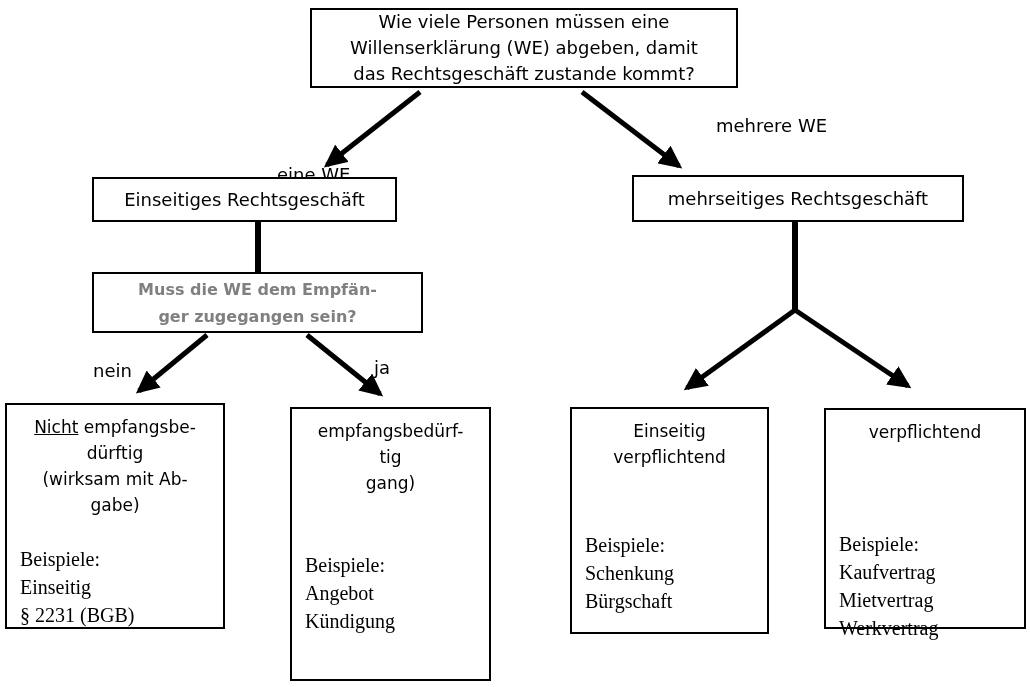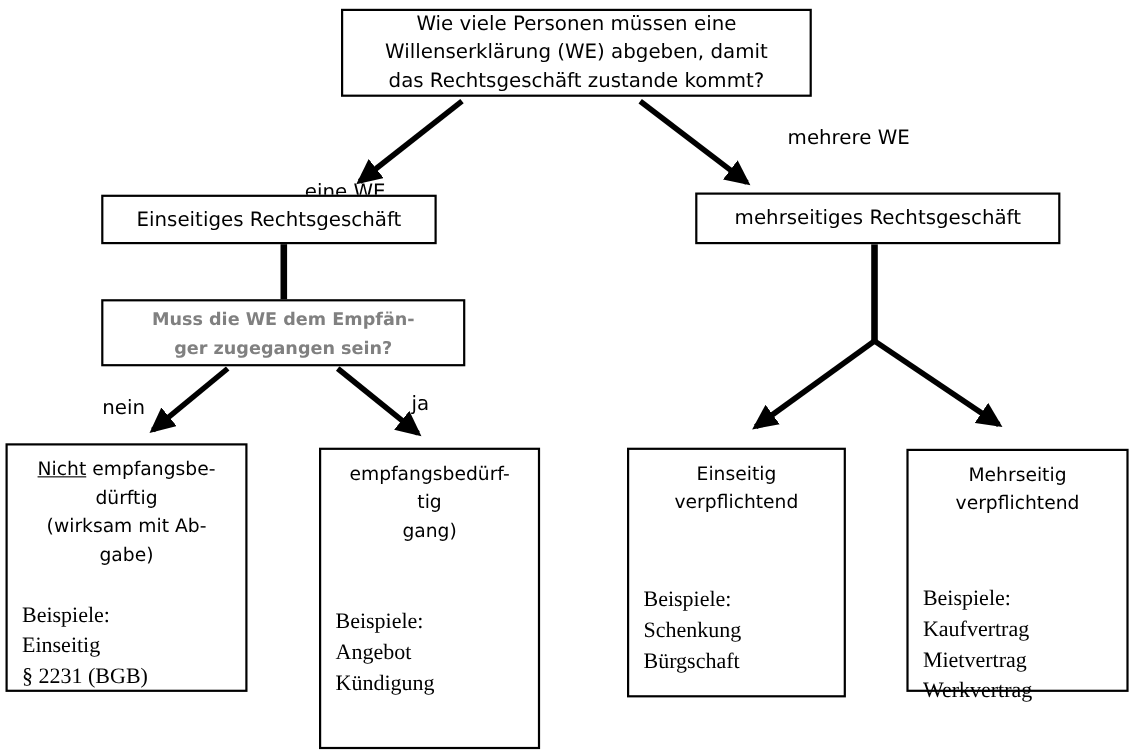--- a/index.html
+++ b/index.html
@@ -169,21 +169,20 @@
     </div>
     <div class="examples">
       <div>Beispiele:</div>
       <div>Schenkung</div>
       <div>Bürgschaft</div>
     </div>
   </div>
 
   <div class="node leaf leaf-box4">
     <div class="leaf-title">
-      <div>Mehrseitig</div>
       <div>verpflichtend</div>
     </div>
     <div class="examples">
       <div>Beispiele:</div>
       <div>Kaufvertrag</div>
       <div>Mietvertrag</div>
       <div>Werkvertrag</div>
     </div>
   </div>
 

